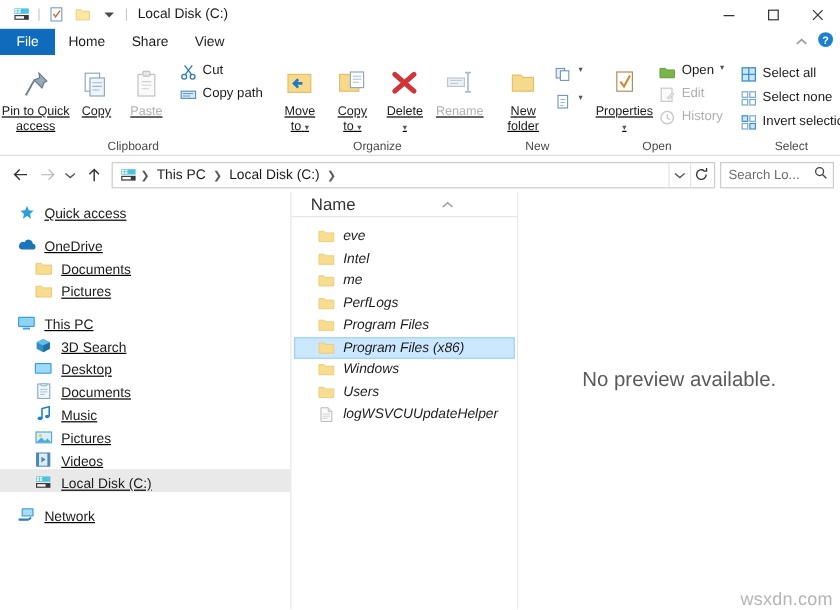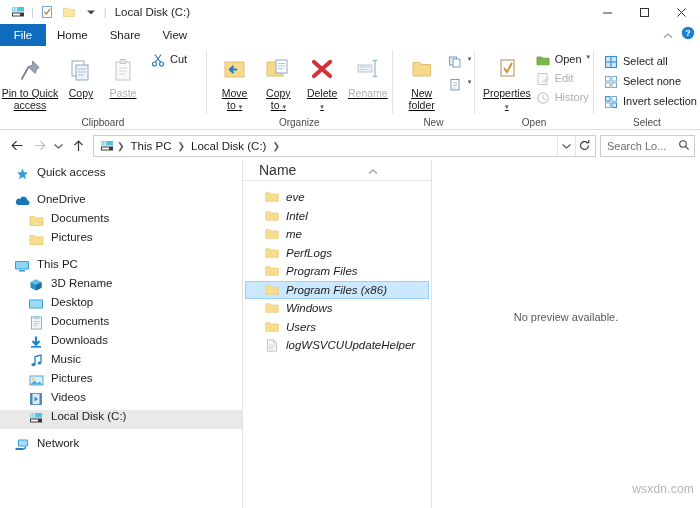--- a/index.html
+++ b/index.html
@@ -103,21 +103,21 @@
   .searchbox .ph { font-size: 11px; color: #6d6d6d; white-space: nowrap; }
 
   
   .body { position: absolute; top: 160px; left: 0; width: 700px; height: 348px; background: #fff; }
 
   .navpane {
     position: absolute; top: 0; left: 0; width: 242px; height: 348px;
     background: #ffffff; overflow: hidden;
   }
   .navrow {
-    display: flex; align-items: flex-start; height: 19px; padding-left: 14px; gap: 7px;
+    display: flex; align-items: flex-end; height: 19px; padding-left: 14px; gap: 7px; text-decoration: underline;
   }
   .navrow.indent1 { padding-left: 28px; }
   .navrow.sel { background: #e9e9e9; }
   .navrow .lbl { font-size: 11.5px; color: #1c1c1c; white-space: nowrap; }
   .navgap { height: 8px; }
   .navicon { width: 16px; height: 16px; display: flex; align-items: center; justify-content: center; flex: 0 0 16px; }
 
   .vsplit { position: absolute; top: 0; left: 242px; width: 1px; height: 348px; background: #e2e2e2; }
 
   .filepane {
@@ -138,34 +138,34 @@
   .frow.sel { background: #cce8ff; border: 1px solid #99d1ff; }
   .frow .lbl { font-size: 11.5px; color: #1c1c1c; white-space: nowrap; }
   .ficon { width: 14px; height: 14px; flex: 0 0 14px; display: flex; align-items: center; justify-content: center; }
 
   .vsplit2 { position: absolute; top: 0; left: 431px; width: 1px; height: 348px; background: #e2e2e2; }
 
   .preview {
     position: absolute; top: 0; left: 432px; width: 268px; height: 348px;
     background: #ffffff; display: flex; align-items: center; justify-content: center;
   }
-  .preview .msg { font-size: 11px; color: #5a5a5a; margin-bottom: 34px; }
+  .preview .msg { font-size: 17px; color: #5a5a5a; margin-bottom: 34px; }
 
   
   .hscroll {
     position: absolute; left: 246px; bottom: 6px; width: 180px; height: 14px;
     background: #f0f0f0; display: flex; align-items: center;
   }
   .hs-arrow { width: 14px; height: 14px; display: flex; align-items: center; justify-content: center; }
   .hs-track { flex: 1; height: 14px; position: relative; background: #f0f0f0; }
   .hs-thumb { position: absolute; left: 0; top: 0; height: 14px; width: 61px; background: #cdcdcd; }
 
   .watermark {
-    position: absolute; right: 6px; bottom: 12px;
-    font-size: 12px; color: #b4b4b4; letter-spacing: .2px;
+    position: absolute; right: 6px; bottom: 0;
+    font-size: 15px; color: #b4b4b4; letter-spacing: .2px;
   }
 </style>
 </head>
 <body>
 
 <div id="app">
 
   <div class="titlebar">
     <div class="qat">
       <div class="qat-ico">
@@ -286,20 +286,30 @@
             <span>
               <svg width="14" height="14" viewBox="0 0 14 14">
                 <circle cx="3.5" cy="11" r="2" fill="none" stroke="#2b7bb9" stroke-width="1.1"></circle>
                 <circle cx="10.5" cy="11" r="2" fill="none" stroke="#2b7bb9" stroke-width="1.1"></circle>
                 <line x1="10.2" y1="1.5" x2="4" y2="9.6" stroke="#2b7bb9" stroke-width="1.1"></line>
                 <line x1="3.8" y1="1.5" x2="10" y2="9.6" stroke="#2b7bb9" stroke-width="1.1"></line>
               </svg>
             </span>
             <span class="lbl">Cut</span>
           </div>
+          <div class="smallbtn">
+            <span>
+              <svg width="14" height="14" viewBox="0 0 14 14">
+                <rect x="1" y="4" width="12" height="6" fill="#d9eaf7" stroke="#5b93c4" stroke-width="1"></rect>
+                <line x1="2.5" y1="6" x2="11" y2="6" stroke="#5b93c4" stroke-width=".8"></line>
+                <line x1="2.5" y1="8" x2="8.5" y2="8" stroke="#5b93c4" stroke-width=".8"></line>
+              </svg>
+            </span>
+            <span class="lbl">Copy path</span>
+          </div>
         </div>
       </div>
       <div class="rgroup-label">Clipboard</div>
     </div>
     <div class="rsep"></div>
 
     <div class="rgroup" style="width:185px">
       <div class="rgroup-body" style="padding-left:6px">
         <div class="bigbtn" style="width:44px">
           <div class="ic">
@@ -593,21 +603,21 @@
         <span class="lbl">This PC</span>
       </div>
       <div class="navrow indent1">
         <span class="navicon">
           <svg width="14" height="14" viewBox="0 0 14 14">
             <path d="M7 1.5 L12.5 4.3 V9.7 L7 12.5 L1.5 9.7 V4.3 z" fill="#2f8fc9"></path>
             <path d="M7 1.5 L12.5 4.3 L7 7 L1.5 4.3 z" fill="#63bde8"></path>
             <path d="M7 7 L12.5 4.3 V9.7 L7 12.5 z" fill="#1f6f9f"></path>
           </svg>
         </span>
-        <span class="lbl">3D Rename</span>
+        <span class="lbl">3D Search</span>
       </div>
       <div class="navrow indent1">
         <span class="navicon">
           <svg width="16" height="13" viewBox="0 0 16 13">
             <rect x="1" y="1.5" width="14" height="9" rx="1" fill="#3b9fe0"></rect>
             <rect x="2" y="2.5" width="12" height="7" fill="#9ddcf8"></rect>
           </svg>
         </span>
         <span class="lbl">Desktop</span>
       </div>
@@ -615,29 +625,20 @@
         <span class="navicon">
           <svg width="13" height="14" viewBox="0 0 13 14">
             <rect x="1.5" y="1" width="10" height="12" fill="#f4f8fb" stroke="#7fa8c6" stroke-width=".9"></rect>
             <rect x="4" y="0.4" width="5" height="2.2" rx=".6" fill="#cfe2ef" stroke="#7fa8c6" stroke-width=".7"></rect>
             <line x1="3.5" y1="5.5" x2="9.5" y2="5.5" stroke="#9cc0d8" stroke-width=".8"></line>
             <line x1="3.5" y1="7.6" x2="9.5" y2="7.6" stroke="#9cc0d8" stroke-width=".8"></line>
             <line x1="3.5" y1="9.7" x2="7.5" y2="9.7" stroke="#9cc0d8" stroke-width=".8"></line>
           </svg>
         </span>
         <span class="lbl">Documents</span>
-      </div>
-      <div class="navrow indent1">
-        <span class="navicon">
-          <svg width="14" height="14" viewBox="0 0 14 14">
-            <path d="M7 1.5 V8.5 M3.5 6 L7 9.8 L10.5 6" stroke="#1c82c9" stroke-width="2.1" fill="none"></path>
-            <rect x="2" y="11" width="10" height="1.6" fill="#1c82c9"></rect>
-          </svg>
-        </span>
-        <span class="lbl">Downloads</span>
       </div>
       <div class="navrow indent1">
         <span class="navicon">
           <svg width="13" height="14" viewBox="0 0 13 14">
             <path d="M5 10.5 V2.5 L11 1 V9" stroke="#1c82c9" stroke-width="1.3" fill="none"></path>
             <ellipse cx="3.4" cy="10.6" rx="2" ry="1.6" fill="#1c82c9"></ellipse>
             <ellipse cx="9.4" cy="9.1" rx="1.8" ry="1.5" fill="#1c82c9"></ellipse>
           </svg>
         </span>
         <span class="lbl">Music</span>

